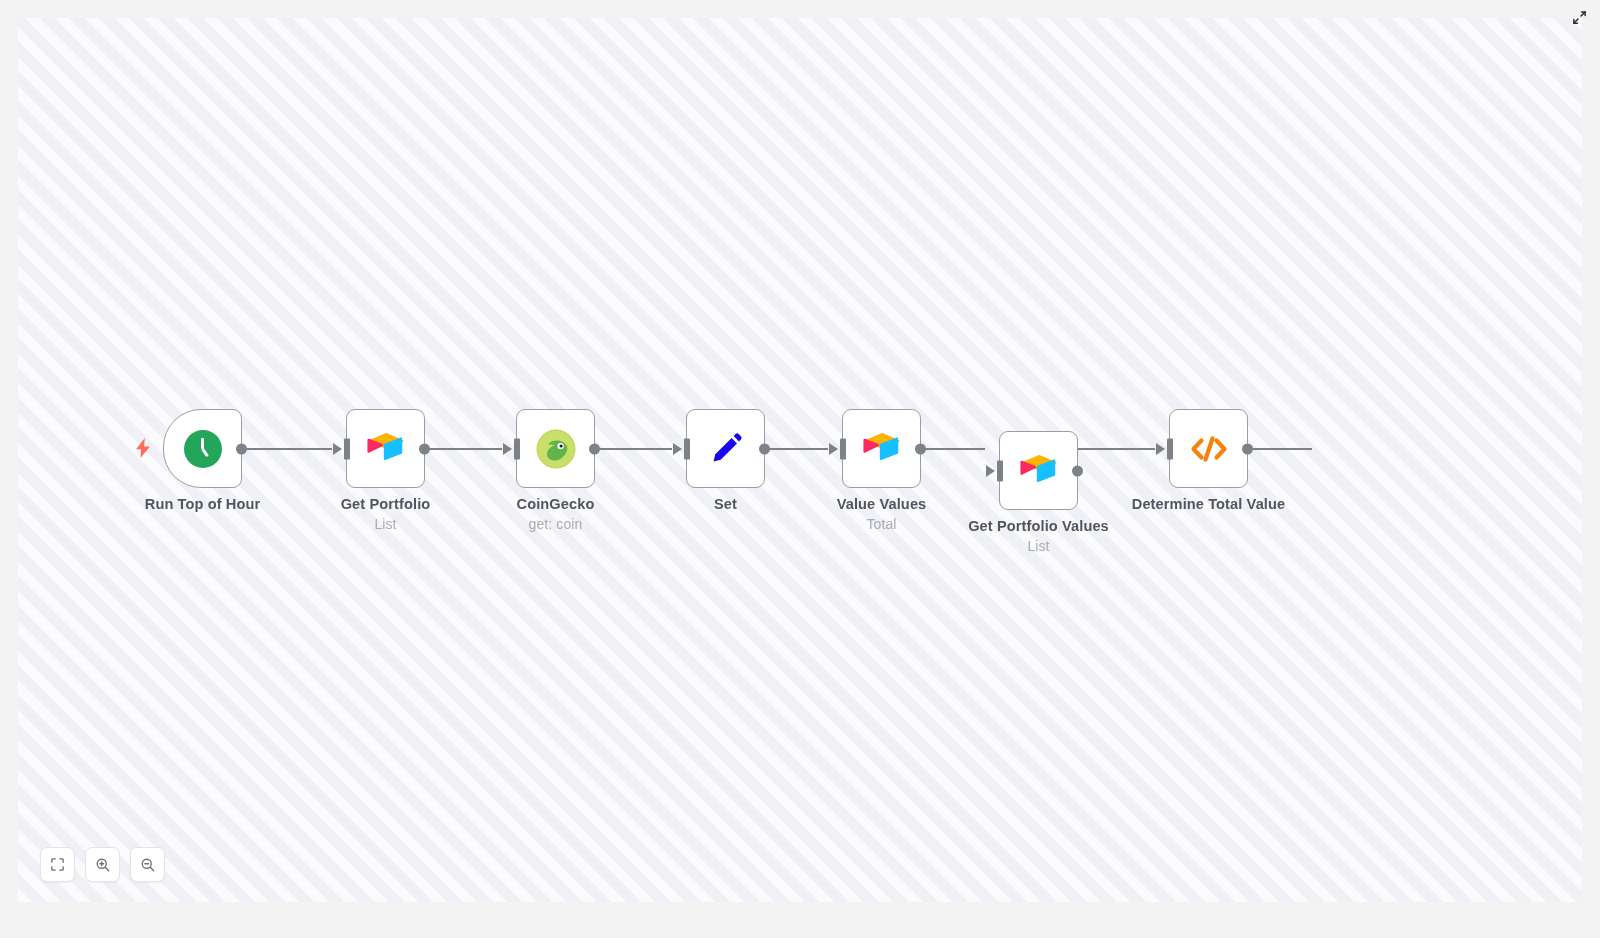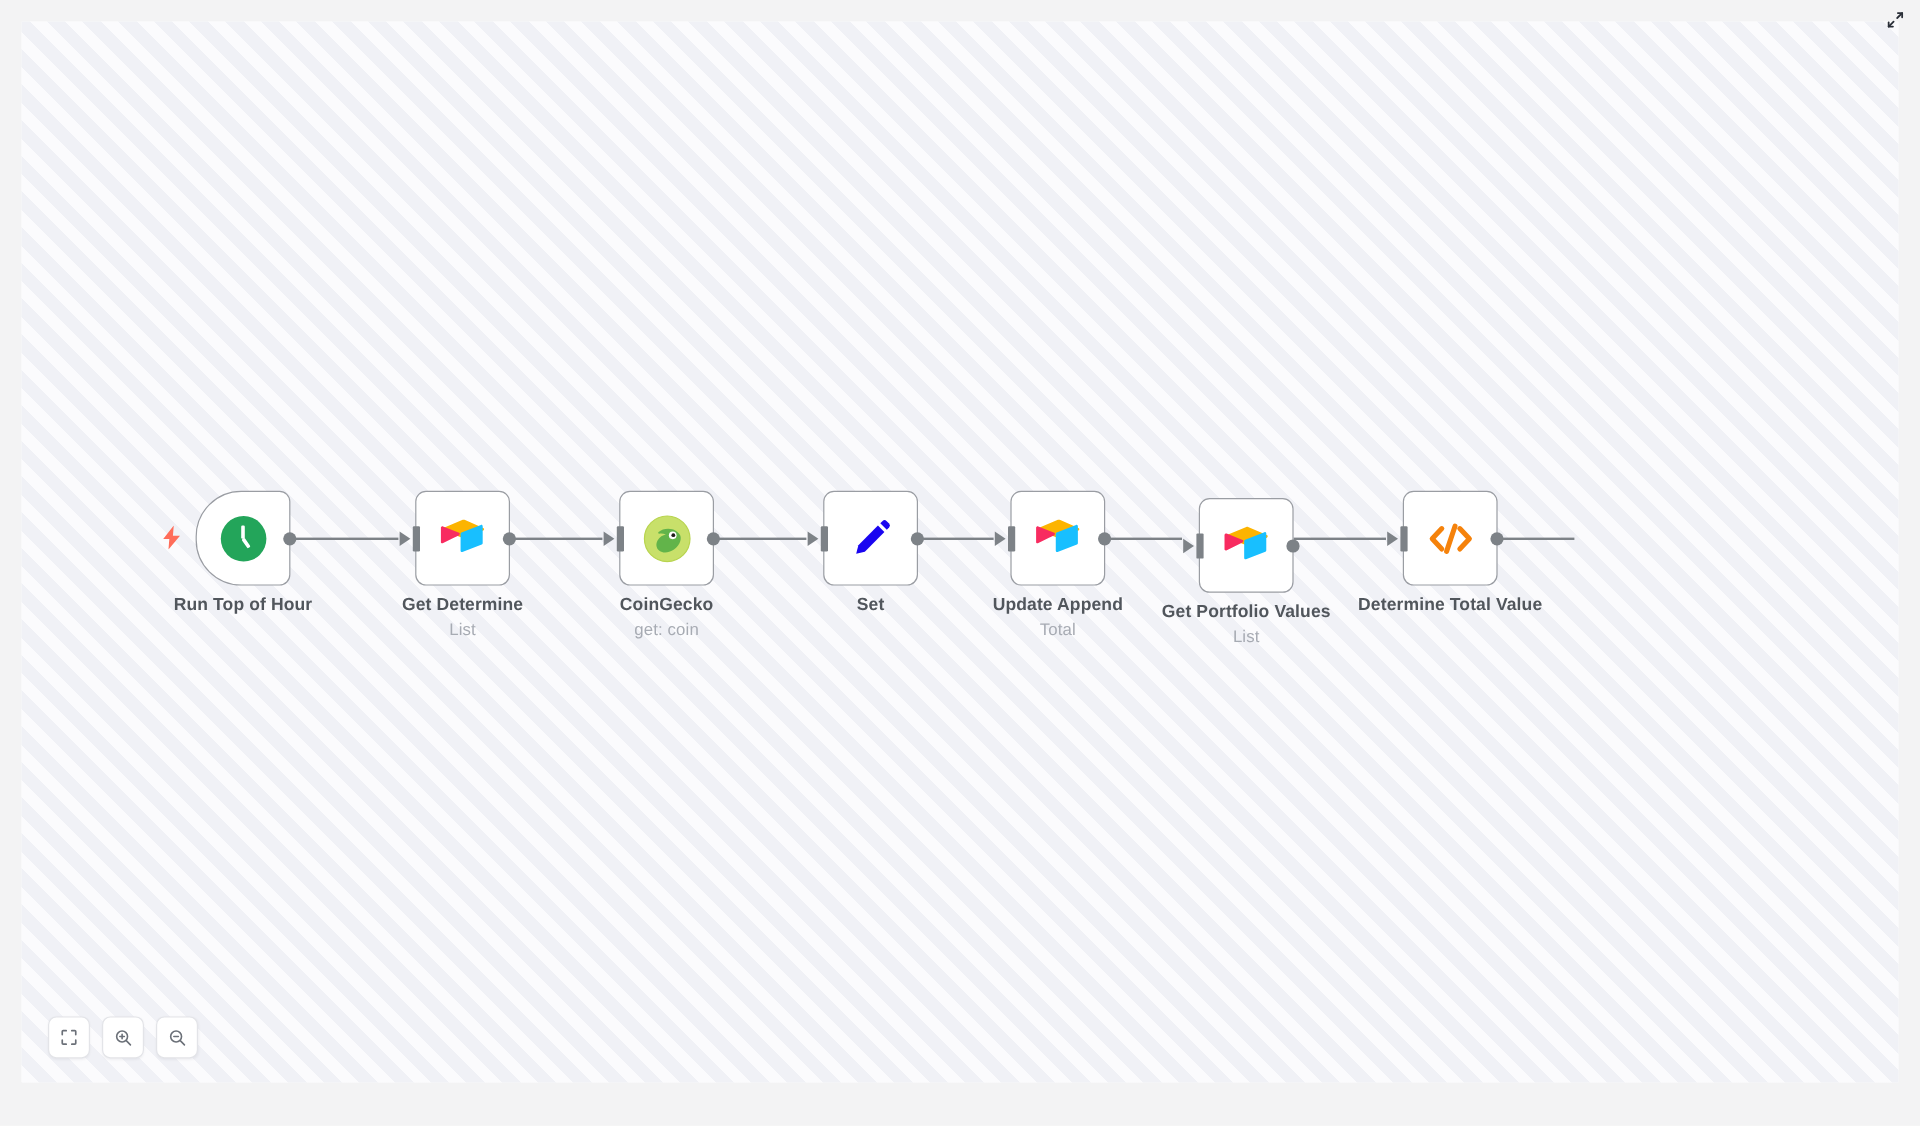--- a/index.html
+++ b/index.html
@@ -242,21 +242,21 @@
           <div class="in-arrow"></div>
           <div class="in-port"></div>
           <div class="node-icon">
             <svg width="40" height="34" viewBox="0 0 40 34">
               <path d="M19.6 1.2 3.4 7.9c-1 .4-1 1.8 0 2.2l16.3 6.3c.5.2 1 .2 1.5 0l15.5-6.3c1-.4 1-1.8 0-2.2L21.1 1.2c-.5-.2-1-.2-1.5 0z" fill="#FCB400"></path>
               <path d="M21.5 20.3v15.1c0 .8.9 1.4 1.6 1.1l17.2-6.7c.5-.2.8-.6.8-1.1V13.6c0-.8-.9-1.4-1.6-1.1l-17.2 6.7c-.5.2-.8.6-.8 1.1z" fill="#18BFFF" transform="translate(-2.4,-6.3) scale(0.94)"></path>
               <path d="M17.2 21.1 12 23.6 1.5 28.7c-.8.4-1.7-.2-1.7-1V14.1c0-.3.1-.5.3-.7.1-.2.3-.3.4-.4.3-.2.9-.3 1.3-.2l15.2 6c.8.3.9 1.4.2 1.8z" fill="#F82B60" transform="translate(1.6,-4.6) scale(0.88)"></path>
             </svg>
           </div>
           <div class="out-dot"></div>
-          <div class="node-label">Get Determine</div>
+          <div class="node-label">Get Portfolio</div>
           <div class="node-sublabel">List</div>
         </div>
         <div class="node" style="left: 668px; top: 391px;">
           <div class="in-arrow"></div>
           <div class="in-port"></div>
           <div class="node-icon">
             <svg width="38" height="38" viewBox="0 0 38 38">
               <path d="M6.5 31.5l1.8-7.2L24.6 8l5.4 5.4L13.7 29.7l-7.2 1.8z" fill="#1A05F0"></path>
               <path d="M26.6 6l1.9-1.9a2.3 2.3 0 0 1 3.2 0l2.2 2.2a2.3 2.3 0 0 1 0 3.2L32 11.4 26.6 6z" fill="#1A05F0"></path>
             </svg>
@@ -284,24 +284,24 @@
           <div class="in-arrow"></div>
           <div class="in-port"></div>
           <div class="node-icon">
             <svg width="40" height="34" viewBox="0 0 40 34">
               <path d="M19.6 1.2 3.4 7.9c-1 .4-1 1.8 0 2.2l16.3 6.3c.5.2 1 .2 1.5 0l15.5-6.3c1-.4 1-1.8 0-2.2L21.1 1.2c-.5-.2-1-.2-1.5 0z" fill="#FCB400"></path>
               <path d="M21.5 20.3v15.1c0 .8.9 1.4 1.6 1.1l17.2-6.7c.5-.2.8-.6.8-1.1V13.6c0-.8-.9-1.4-1.6-1.1l-17.2 6.7c-.5.2-.8.6-.8 1.1z" fill="#18BFFF" transform="translate(-2.4,-6.3) scale(0.94)"></path>
               <path d="M17.2 21.1 12 23.6 1.5 28.7c-.8.4-1.7-.2-1.7-1V14.1c0-.3.1-.5.3-.7.1-.2.3-.3.4-.4.3-.2.9-.3 1.3-.2l15.2 6c.8.3.9 1.4.2 1.8z" fill="#F82B60" transform="translate(1.6,-4.6) scale(0.88)"></path>
             </svg>
           </div>
           <div class="out-dot"></div>
-          <div class="node-label">Update Append</div>
+          <div class="node-label">Value Values</div>
           <div class="node-sublabel">Total</div>
         </div>
-        <div class="node" style="left: 981px; top: 397px; text-align: center;">
+        <div class="node" style="left: 981px; top: 413px; text-align: center;">
           <div class="in-arrow"></div>
           <div class="in-port"></div>
           <div class="node-icon">
             <svg width="40" height="34" viewBox="0 0 40 34">
               <path d="M19.6 1.2 3.4 7.9c-1 .4-1 1.8 0 2.2l16.3 6.3c.5.2 1 .2 1.5 0l15.5-6.3c1-.4 1-1.8 0-2.2L21.1 1.2c-.5-.2-1-.2-1.5 0z" fill="#FCB400"></path>
               <path d="M21.5 20.3v15.1c0 .8.9 1.4 1.6 1.1l17.2-6.7c.5-.2.8-.6.8-1.1V13.6c0-.8-.9-1.4-1.6-1.1l-17.2 6.7c-.5.2-.8.6-.8 1.1z" fill="#18BFFF" transform="translate(-2.4,-6.3) scale(0.94)"></path>
               <path d="M17.2 21.1 12 23.6 1.5 28.7c-.8.4-1.7-.2-1.7-1V14.1c0-.3.1-.5.3-.7.1-.2.3-.3.4-.4.3-.2.9-.3 1.3-.2l15.2 6c.8.3.9 1.4.2 1.8z" fill="#F82B60" transform="translate(1.6,-4.6) scale(0.88)"></path>
             </svg>
           </div>
           <div class="out-dot"></div>

